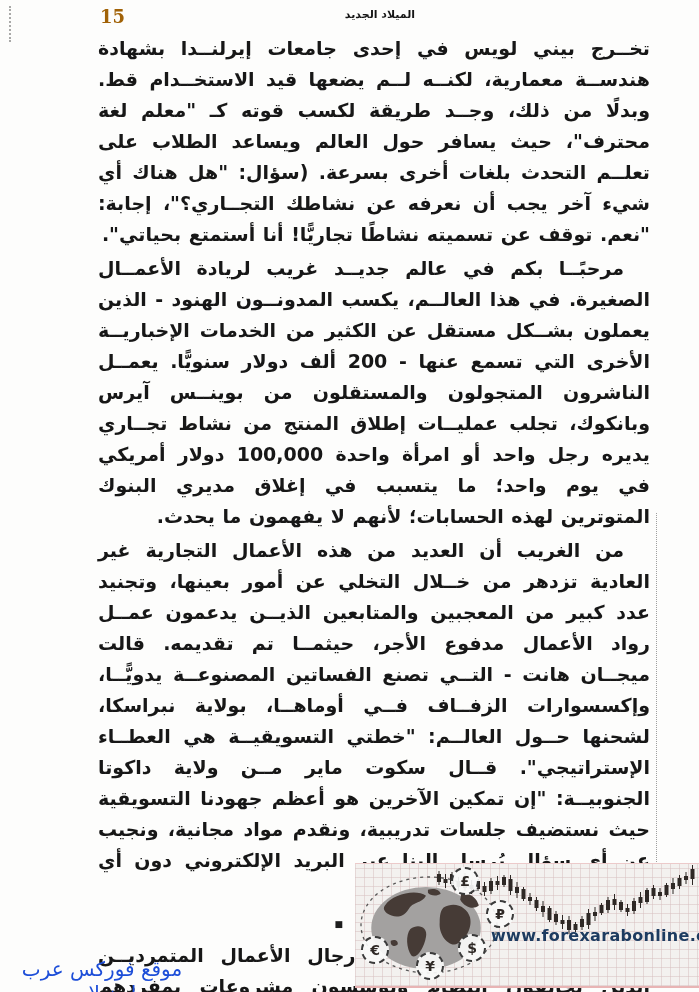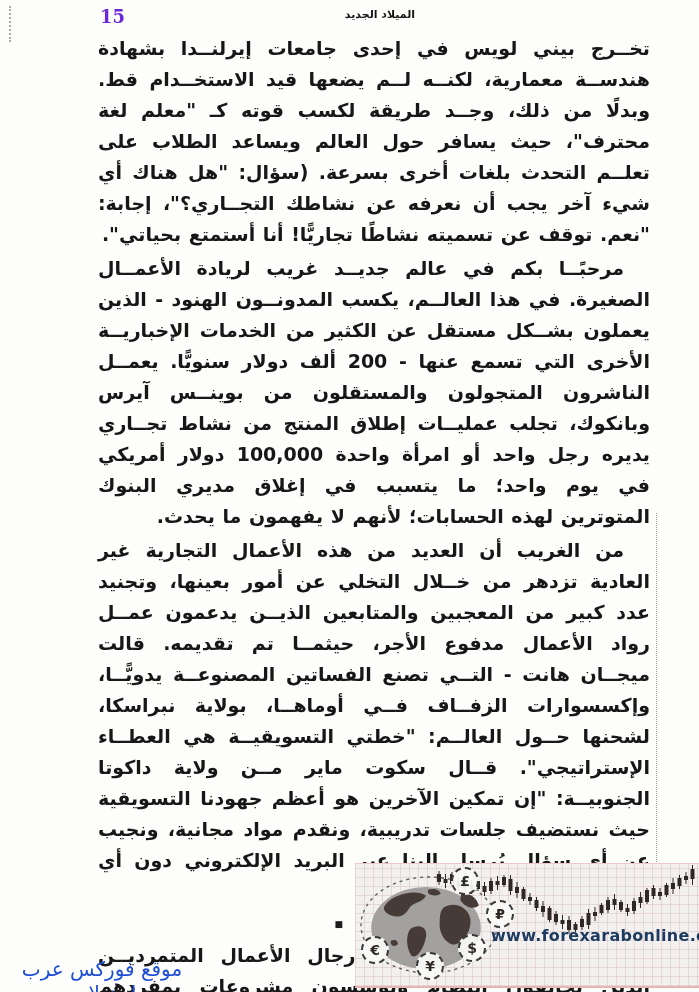--- a/index.html
+++ b/index.html
@@ -8,21 +8,21 @@
     background:#fdfdfc;
     font-family:"DejaVu Sans",sans-serif;
     color:#1b1b1b;
   }
   .page{position:absolute;inset:0;}
 
   
   .page-number{
     position:absolute;left:100px;top:6px;
     font-family:"DejaVu Serif",serif;
-    font-size:18px;font-weight:bold;color:#6d28d9;
+    font-size:18px;font-weight:bold;color:#a16207;
   }
   .chapter-title{
     position:absolute;left:295px;top:8px;width:170px;
     text-align:center;direction:rtl;
     font-size:11px;font-weight:bold;color:#151515;
   }
 
   
   .bodytext{
     position:absolute;top:33px;right:49px;width:552px;

